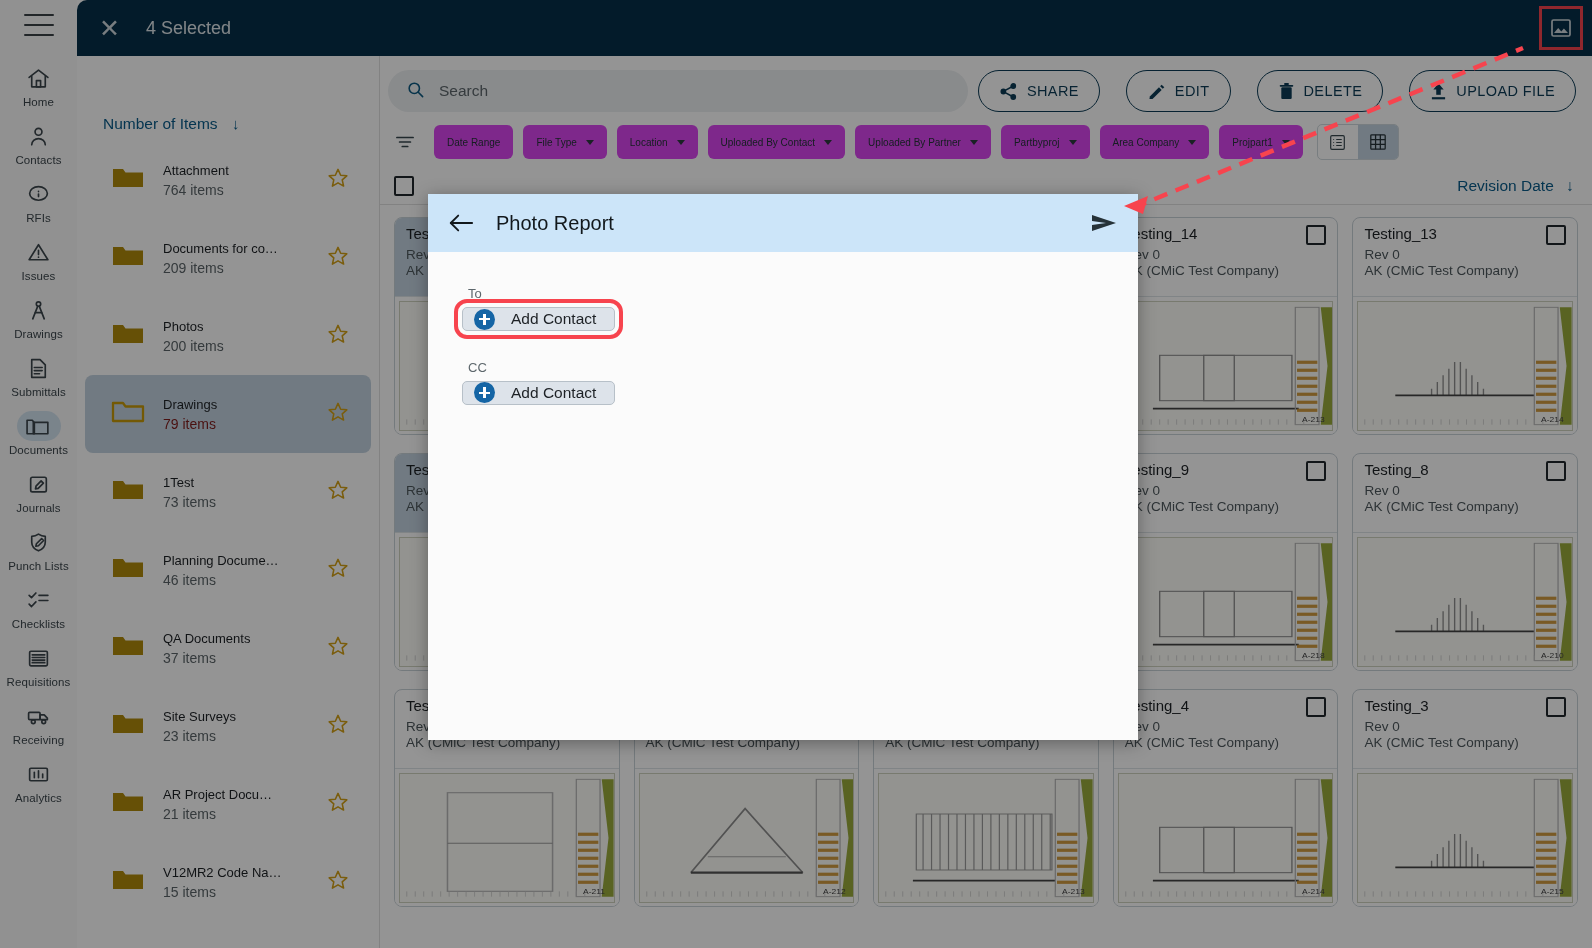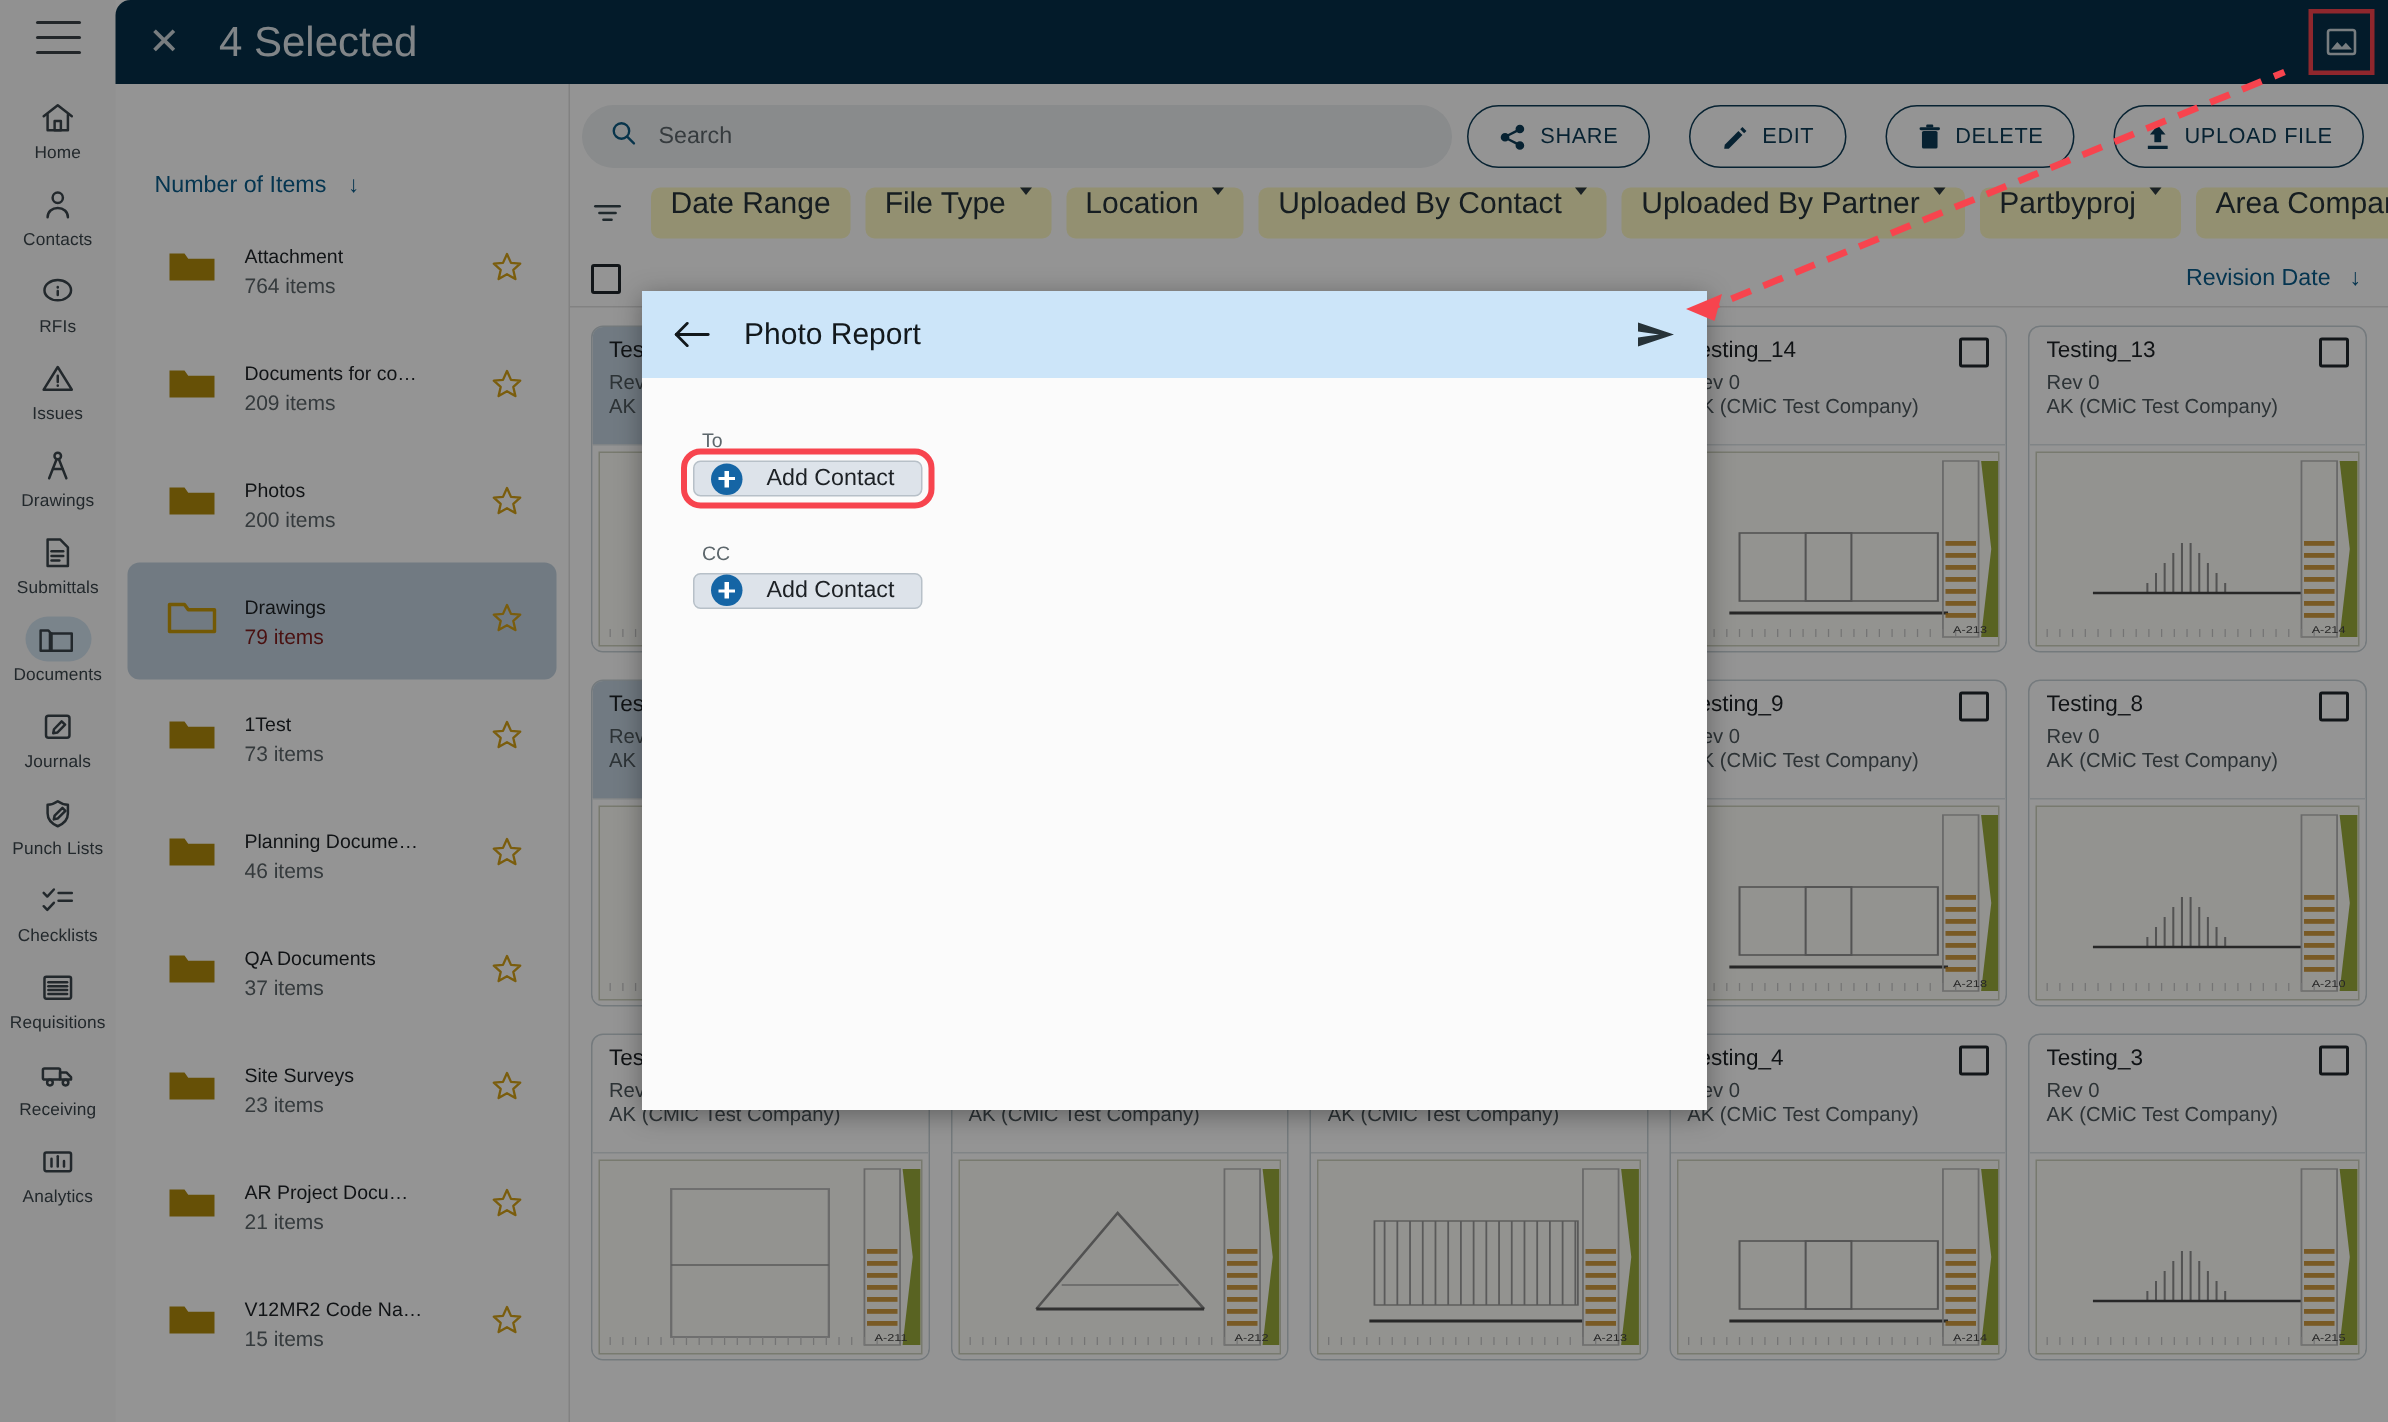--- a/index.html
+++ b/index.html
@@ -56,22 +56,22 @@
   }
   #searchbox .ph{ color:#5d676c; font-size:15.5px; }
   .pillbtn{
     height:42px; border:1.4px solid #0d3c56; border-radius:21px; background:transparent;
     display:flex; align-items:center; gap:9px; padding:0 20px; cursor:pointer;
     color:#0d3c56; font-size:14.5px; letter-spacing:.4px; font-family:inherit;
   }
 
   #filterrow{ display:flex; align-items:center; padding:12px 16px 10px 8px; gap:10px; }
   .chip{
-    height:34px; background:#fef9c3; border-radius:6px; display:flex; align-items:flex-start;
-    padding:0 13px; gap:9px; font-size:20px; color:#26333a; cursor:pointer; white-space:nowrap;
+    height:34px; background:#d946ef; border-radius:6px; display:flex; align-items:center;
+    padding:0 13px; gap:9px; font-size:10px; color:#26333a; cursor:pointer; white-space:nowrap;
   }
   .caret{ width:0;height:0;border-left:4.5px solid transparent;border-right:4.5px solid transparent;border-top:5.5px solid #2d3a41;}
   .viewtoggle{ display:flex; border:1px solid #cfd8dc; border-radius:5px; overflow:hidden; margin-left:4px;}
   .viewtoggle div{ width:40px;height:34px;display:flex;align-items:center;justify-content:center;cursor:pointer;}
   .viewtoggle .on{ background:#c3d3e0; }
 
   #listhdr{
     display:flex; align-items:center; justify-content:space-between;
     padding:6px 18px 8px 14px; border-bottom:1px solid #e0e0e0;
   }
@@ -91,21 +91,21 @@
   .card .cco{ font-size:13.5px; color:#4e585d; margin-top:1px;}
   .card .cbody{ border-top:1px solid #dde3e7; height:139px; background:#fff; padding:4px; }
   .thumb{ width:100%; height:100%; border:1px solid #cfd2c0; background:#fdfdfa; position:relative; overflow:hidden;}
 
   
   #navbar{
     position:absolute; left:77px; top:0; right:0; height:56px; background:#063049;
     display:flex; align-items:center; padding:0 14px 0 22px; z-index:8;
     border-top-left-radius:10px;
   }
-  #navbar .ntitle{ color:#dfe6ea; font-size:28px; margin-left:26px; }
+  #navbar .ntitle{ color:#dfe6ea; font-size:18px; margin-left:26px; }
   #navbar .xbtn{ color:#cfd8dc; font-size:25px; cursor:pointer; line-height:1; }
   #navbar .spacer{ flex:1; }
   #photoBtn{
     width:34px;height:34px;display:flex;align-items:center;justify-content:center;cursor:pointer;
     outline:3px solid #f7444e; outline-offset:2px;
   }
 
   
   #scrim{ position:absolute; inset:0; background:rgba(0,0,0,0.42); z-index:20; }
 

